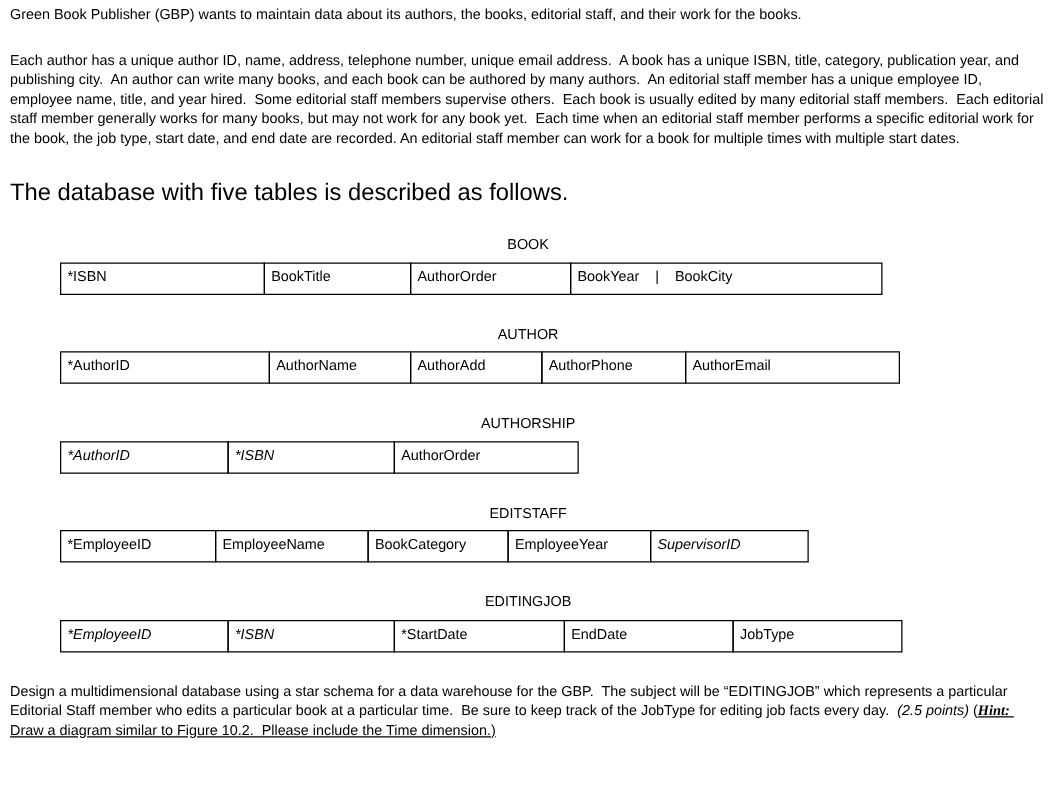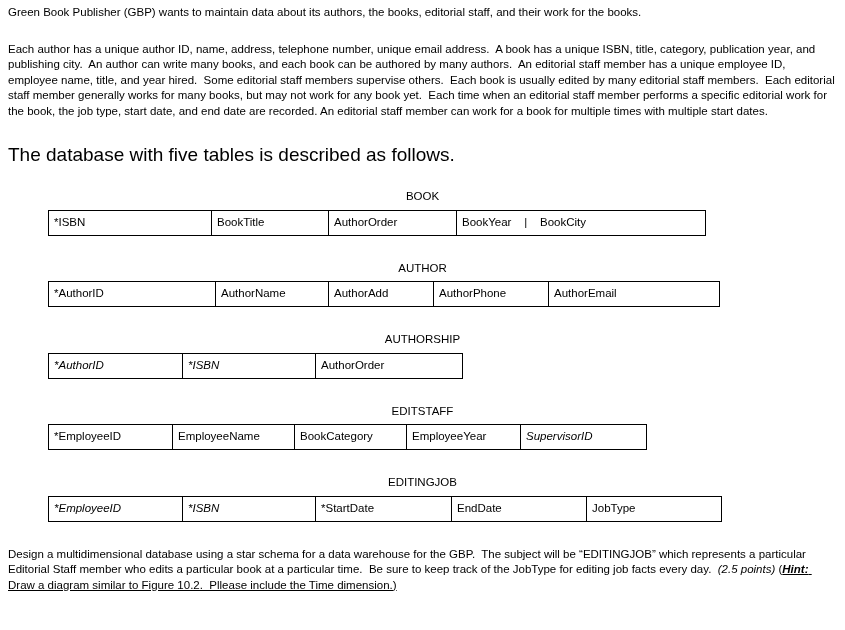--- a/index.html
+++ b/index.html
@@ -51,20 +51,21 @@
     white-space: pre;
     overflow: hidden;
   }
   .cell:first-child { margin-left: 0; }
   .it { font-style: italic; }
   .task { margin-top: 0; }
   .task .hint-label {
     font-weight: bold;
     font-style: italic;
     text-decoration: underline;
+    font-family: Liberation Serif, serif;
   }
   .task .ul { text-decoration: underline; }
 </style>
 </head>
 <body>
 
 <div class="page">
 
   <p class="intro">Green Book Publisher (GBP) wants to maintain data about its authors, the books, editorial staff, and their work for the books.</p>
 

